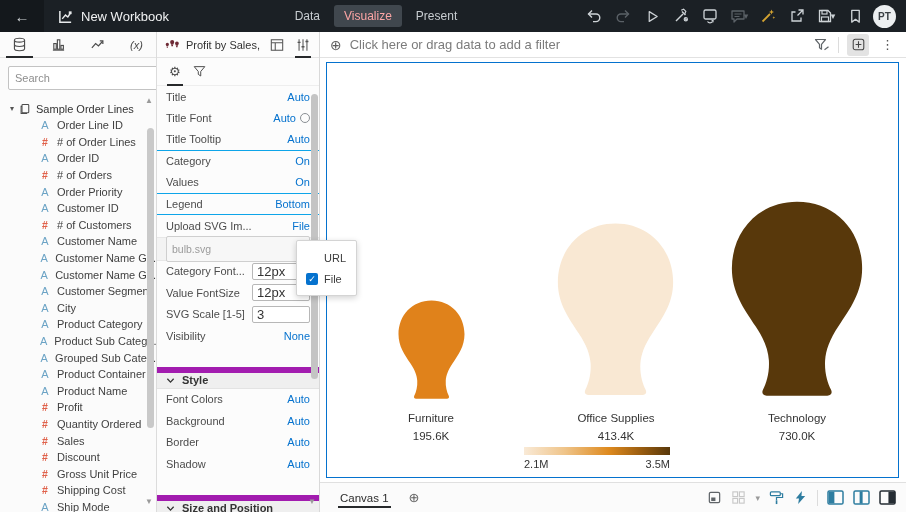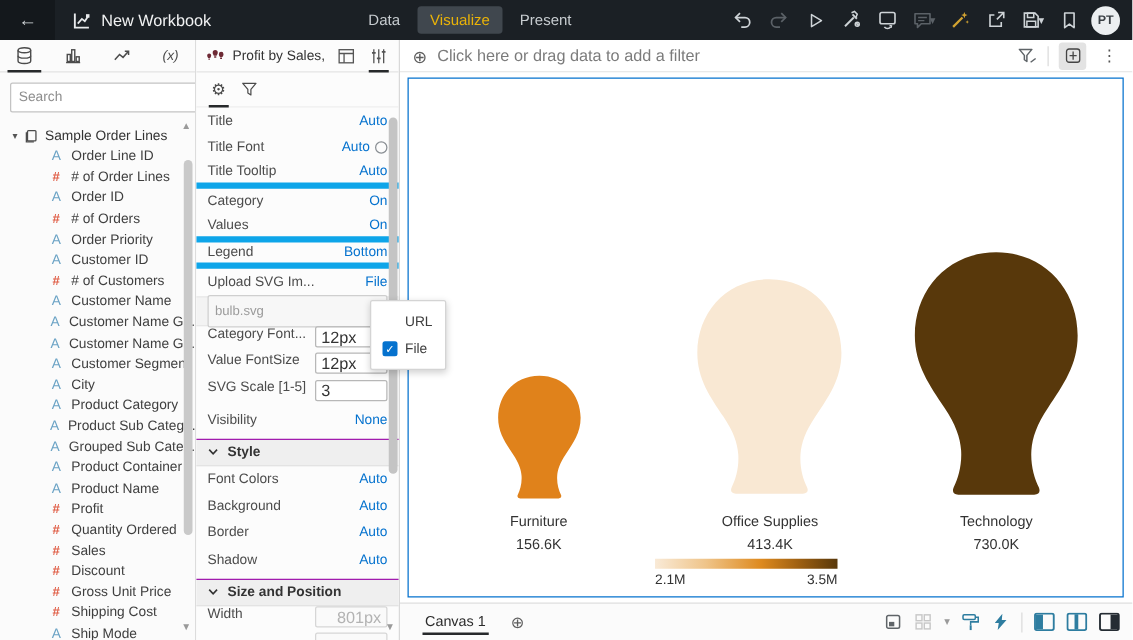--- a/index.html
+++ b/index.html
@@ -6,21 +6,21 @@
   html,body{width:906px;height:512px;overflow:hidden}
   body{position:relative;font-family:"Liberation Sans","DejaVu Sans",sans-serif;font-size:11px;color:#3c3c3c;background:#fff}
   svg{display:block}
   
   .hdr{position:absolute;left:0;top:0;width:906px;height:32px;background:#1b2025;display:flex;align-items:center;color:#d3d7da}
   .hdr-back{width:44px;height:32px;display:flex;align-items:center;justify-content:center;background:#14181c;font-size:15px;cursor:pointer}
   .hdr-logo{margin:0 8px 0 14px}
   .hdr-title{font-size:13px;color:#f1f2f3;white-space:nowrap}
   .hdr-tabs{display:flex;align-items:center;gap:4px;margin-left:auto}
   .hdr-tab{padding:4px 10px;border-radius:3px;font-size:12px;color:#c7ccd0;cursor:pointer}
-  .hdr-tab.active{background:#40474e;color:#eab308}
+  .hdr-tab.active{background:#40474e;color:#fca5a5}
   .hdr-icons{display:flex;align-items:center;gap:7px;margin-left:auto;margin-right:10px}
   .hic{width:22px;height:22px;display:flex;align-items:center;justify-content:center;color:#ced3d7;cursor:pointer}
   .hic.dim{color:#5b6167}
   .hic.gold{color:#d3a331}
   .hic .caret{font-size:9px;margin-left:-2px}
   .avatar{width:23px;height:23px;border-radius:50%;background:#eceff1;color:#3a4045;font-size:10px;font-weight:bold;display:flex;align-items:center;justify-content:center}
   
   .sb{position:absolute;left:0;top:32px;width:157px;height:480px;background:#fbfbfb;border-right:1px solid #dcdcdc;overflow:hidden}
   .sb-tabs{height:26px;display:flex;align-items:center;border-bottom:1px solid #e4e4e4}
   .sb-tab{flex:1;height:26px;display:flex;align-items:center;justify-content:center;color:#4c4c4c;cursor:pointer;position:relative}
@@ -46,29 +46,29 @@
   .pp-head{height:26px;display:flex;align-items:center;gap:6px;padding:0 6px;border-bottom:1px solid #e4e4e4}
   .pp-name{flex:1;color:#333;font-size:11px;white-space:nowrap;overflow:hidden}
   .pp-hicon{display:flex;align-items:center;justify-content:center;width:20px;height:26px;color:#555;cursor:pointer;position:relative}
   .pp-hicon.active:after{content:"";position:absolute;left:2px;right:2px;bottom:0;height:2px;background:#27292b}
   .pp-tabs{height:28px;display:flex;align-items:center;gap:12px;padding:0 12px;border-bottom:1px solid #eee}
   .pp-tab{position:relative;height:28px;display:flex;align-items:center;color:#4a4a4a;cursor:pointer;font-size:13px}
   .pp-tab.active:after{content:"";position:absolute;left:-2px;right:-2px;bottom:0;height:2px;background:#27292b}
   .prow{height:21.5px;display:flex;align-items:center;justify-content:space-between;padding:0 9px}
   .prow .lab{color:#4c4c4c;white-space:nowrap}
   .prow .val{color:#0572ce;cursor:pointer;display:flex;align-items:center;gap:4px}
-  .prow.sep{border-bottom:5px solid #0ea5e9}
+  .prow.sep{border-bottom:1px solid #0ea5e9}
   .circ{width:10px;height:10px;border:1.4px solid #8a8f94;border-radius:50%}
   .filerow{height:24px;display:flex;align-items:center;padding:0 9px;background:#f3f3f3;border-top:1px solid #e7e7e7;border-bottom:1px solid #e7e7e7}
   .filerow input{width:100%;height:26px;border:1px solid #cfcfcf;border-radius:2px;background:#f7f7f7;color:#9b9b9b;padding:0 5px;font-size:10.5px;font-family:inherit}
-  .inrow{height:21.5px;display:flex;justify-content:space-between;padding:0 9px}
+  .inrow{height:21.5px;display:flex;align-items:center;justify-content:space-between;padding:0 9px}
   .inrow .lab{color:#4c4c4c;white-space:nowrap}
   .inrow input{width:58px;height:17px;border:1px solid #b7b7b7;border-radius:2px;padding:0 4px;font-size:13px;color:#333;font-family:inherit;background:#fff}
   .inrow input.dis{background:#fafafa;border-color:#d6d6d6;color:#b3b3b3;text-align:right}
-  .psec{height:22px;display:flex;align-items:center;gap:7px;padding:0 9px;background:#efefef;border-top:1px solid #a21caf;border-bottom:1px solid #e3e3e3;font-weight:bold;color:#333;margin-top:4px}
+  .psec{height:22px;display:flex;align-items:center;gap:7px;padding:0 9px;background:#efefef;border-top:6px solid #a21caf;border-bottom:1px solid #e3e3e3;font-weight:bold;color:#333;margin-top:20px}
   .pp-thumb{position:absolute;right:1px;top:62px;width:7px;height:285px;border-radius:4px;background:#c4c4c4}
   
   .menu{position:absolute;left:296px;top:240px;width:61px;background:#fff;border:1px solid #d4d4d4;border-radius:2px;box-shadow:0 2px 6px rgba(0,0,0,.18);z-index:50;padding:6px 0}
   .mi{display:flex;align-items:center;gap:6px;height:21px;padding:0 8px 0 9px;cursor:pointer;color:#3c3c3c}
   .cb{width:12px;height:12px;border-radius:2px;flex:none}
   .cb.on{background:#0572ce;color:#fff;font-size:9px;line-height:12px;text-align:center}
   .cb.off{visibility:hidden}
   
   .main{position:absolute;left:320px;top:32px;right:0;bottom:0;background:#fff}
   .fbar{height:26px;display:flex;align-items:center;border-bottom:1px solid #e2e2e2;padding:0 8px 0 10px;color:#7b7b7b}
@@ -481,21 +481,21 @@
     </div>
   </div>
 
   <div class="canvas">
     <div class="viz">
 
       <svg class="bulb" style="left:67px;top:235px" width="75" height="107" viewBox="0 0 100 136">
         <path d="M50 0 C76 0 94 20 94 45 C94 61 86 72 78 84 C72 93 69.5 100 69 107 C68.5 115 70.5 122 73 127 Q74.5 130.6 70.5 131 L29.5 131 Q25.5 130.6 27 127 C29.5 122 31.5 115 31 107 C30.5 100 28 93 22 84 C14 72 6 61 6 45 C6 20 24 0 50 0 Z" fill="#E0821B"></path>
       </svg>
       <span class="cat-label" style="left:14px;top:349px">Furniture</span>
-      <span class="val-label" style="left:14px;top:367px">156.6K</span>
+      <span class="val-label" style="left:14px;top:367px">195.6K</span>
 
       <svg class="bulb" style="left:223px;top:157px" width="131" height="185" viewBox="0 0 100 136">
         <path d="M50 0 C76 0 94 20 94 45 C94 61 86 72 78 84 C72 93 69.5 100 69 107 C68.5 115 70.5 122 73 127 Q74.5 130.6 70.5 131 L29.5 131 Q25.5 130.6 27 127 C29.5 122 31.5 115 31 107 C30.5 100 28 93 22 84 C14 72 6 61 6 45 C6 20 24 0 50 0 Z" fill="#F9E8D3"></path>
       </svg>
       <span class="cat-label" style="left:199px;top:349px">Office Supplies</span>
       <span class="val-label" style="left:199px;top:367px">413.4K</span>
 
       <svg class="bulb" style="left:396px;top:137px" width="148" height="205" viewBox="0 0 100 136">
         <path d="M50 0 C76 0 94 20 94 45 C94 61 86 72 78 84 C72 93 69.5 100 69 107 C68.5 115 70.5 122 73 127 Q74.5 130.6 70.5 131 L29.5 131 Q25.5 130.6 27 127 C29.5 122 31.5 115 31 107 C30.5 100 28 93 22 84 C14 72 6 61 6 45 C6 20 24 0 50 0 Z" fill="#58380B"></path>
       </svg>

